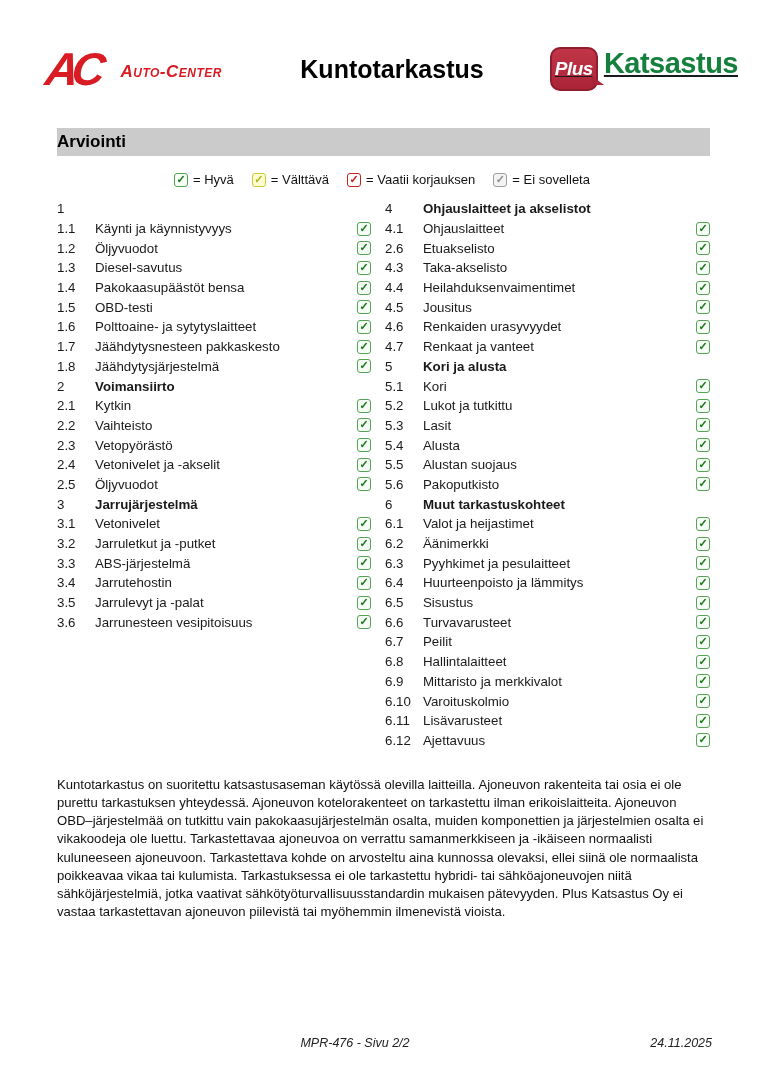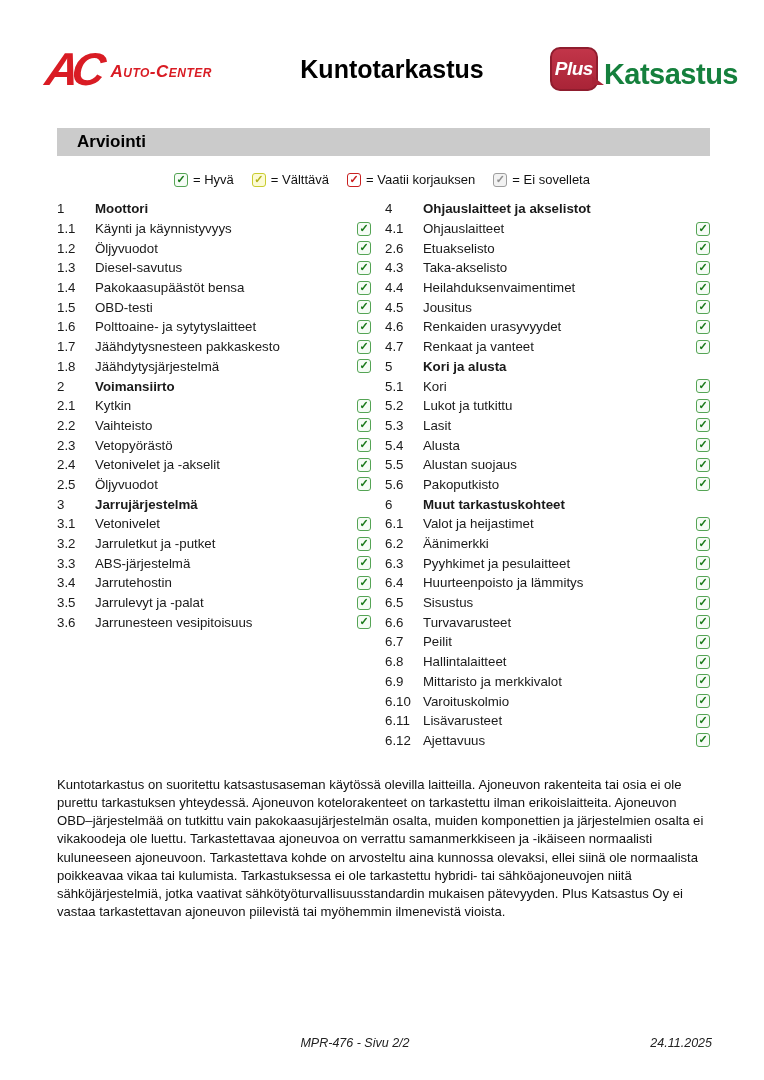--- a/index.html
+++ b/index.html
@@ -14,39 +14,39 @@
     display:grid; grid-template-columns:1fr auto 1fr; align-items:center;
     padding:38px 26px 0 46px; height:100px;
   }
   .brand-left { display:flex; align-items:center; }
   .ac-mark {
     font-style:italic; font-weight:bold; font-size:46px; letter-spacing:-7px;
     color:#d91c24; transform:skewX(-8deg); line-height:1; padding-right:10px;
   }
   .ac-name {
     font-style:italic; font-weight:bold; font-size:17px; color:#d91c24;
-    font-variant:small-caps; letter-spacing:0.5px; margin-left:2px; margin-top:6px;
+    font-variant:small-caps; letter-spacing:0.5px; margin-left:12px; margin-top:6px;
   }
   .doc-title { font-size:25px; font-weight:bold; color:#000; text-align:center; }
-  .brand-right { display:flex; align-items:flex-end; justify-content:flex-end; }
+  .brand-right { display:flex; align-items:flex-start; justify-content:flex-end;text-decoration:underline; }
   .plus-badge {
     position:relative; width:48px; height:44px; border-radius:10px;
     background:linear-gradient(#c23549,#a92437); border:2px solid #8f1d2e;
     display:flex; align-items:center; justify-content:center; margin-right:6px;
   }
   .plus-badge::after {
     content:""; position:absolute; right:-8px; bottom:4px;
     border-left:12px solid #a92437; border-top:9px solid transparent;
   }
   .plus-text { color:#fff; font-style:italic; font-weight:bold; font-size:19px; letter-spacing:-0.5px; }
   .katsastus-text { font-size:29px; font-weight:bold; color:#15803d; letter-spacing:-0.5px; }
   
   .section-bar {
     margin:28px 54px 0 57px; height:28px; background:#cbcbcb;
-    display:flex; align-items:center; padding-left:20px;
+    display:flex; align-items:center; padding-left:0;
     font-size:17px; font-weight:bold; color:#000;
   }
   
   .legend {
     margin-top:16px; display:flex; justify-content:center; align-items:center;
     gap:18px; font-size:13px; color:#111;
   }
   .legend-item { display:flex; align-items:center; gap:5px; }
   
   .cb {
@@ -113,21 +113,20 @@
       <span class="legend-item">
         <span class="cb" style="border-color: rgb(158, 158, 158); background-color: rgb(242, 242, 242); color: rgb(143, 143, 143);">✓</span>
         <span>= Ei sovelleta</span>
       </span>
     </div>
 
   <div class="checklist">
     <div class="col col-left">
         <div class="row section">
           <span class="num">1</span>
-          <span class="lbl">Moottori</span>
         </div>
         <div class="row">
           <span class="num">1.1</span>
           <span class="lbl">Käynti ja käynnistyvyys</span>
           <span class="cb" style="border-color: rgb(85, 164, 85); background-color: rgb(246, 252, 246); color: rgb(28, 122, 28);">✓</span>
         </div>
         <div class="row">
           <span class="num">1.2</span>
           <span class="lbl">Öljyvuodot</span>
           <span class="cb" style="border-color: rgb(85, 164, 85); background-color: rgb(246, 252, 246); color: rgb(28, 122, 28);">✓</span>

